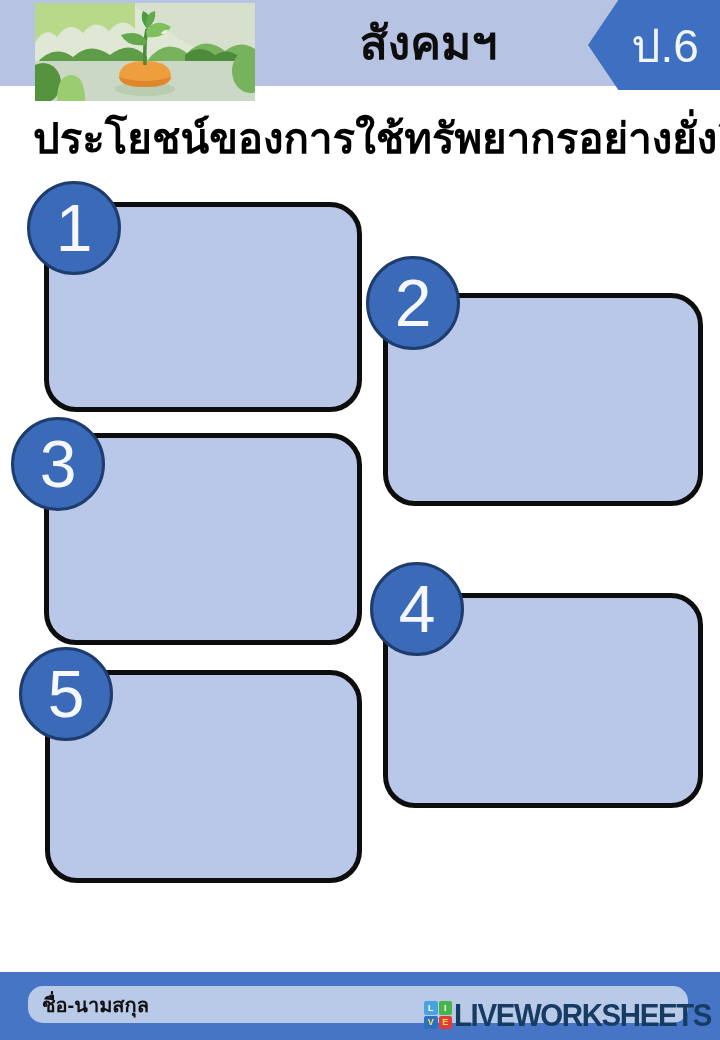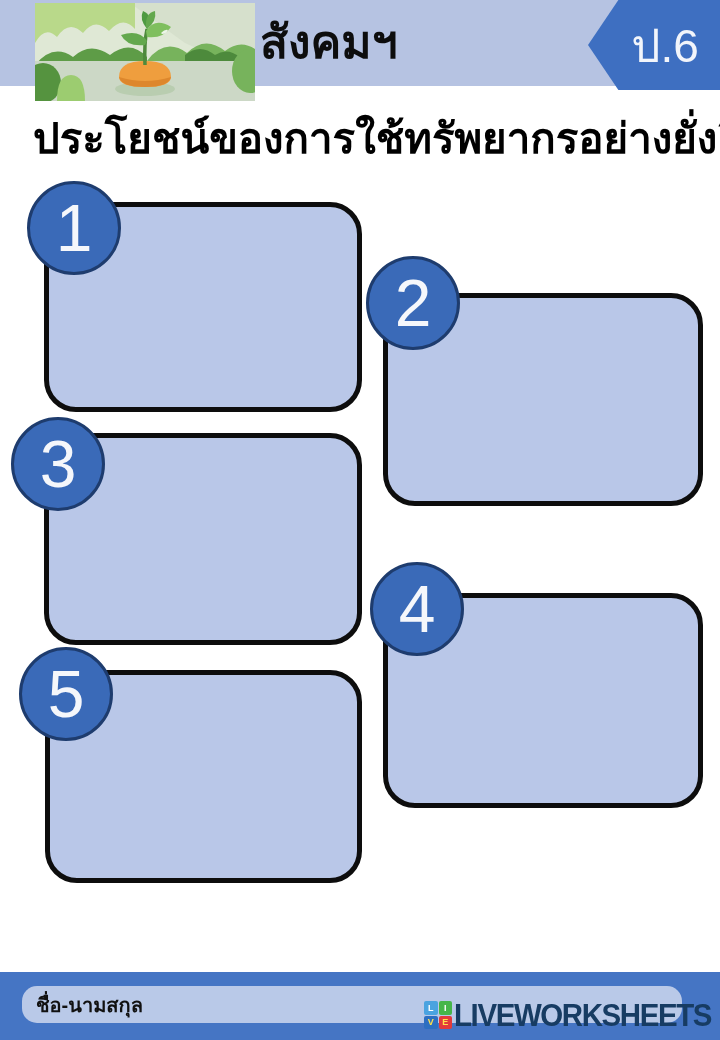--- a/index.html
+++ b/index.html
@@ -4,22 +4,22 @@
 <style>
   html,body{margin:0;padding:0;background:#ffffff;}
   .page{
     position:relative;width:720px;height:1040px;background:#ffffff;
     font-family:"Liberation Sans",sans-serif;overflow:hidden;
   }
   
   .header-bar{position:absolute;left:0;top:0;width:720px;height:86px;background:#b6c3e2;}
   .header-illustration{position:absolute;left:35px;top:3px;width:220px;height:98px;}
   .subject-title{
-    position:absolute;left:260px;top:10px;width:305px;height:66px;
-    text-align:left;font-size:46px;font-weight:bold;color:#0d0d0d;line-height:66px;font-family:Liberation Serif, serif;
+    position:absolute;left:276px;top:10px;width:305px;height:66px;
+    text-align:center;font-size:46px;font-weight:bold;color:#0d0d0d;line-height:66px;
   }
   .grade-badge{
     position:absolute;left:588px;top:0;width:132px;height:90px;background:#3e6fc1;
     clip-path:polygon(23% 0,100% 0,100% 100%,23% 100%,0 50%);
     display:flex;align-items:center;justify-content:center;
     color:#f2f5fb;font-size:46px;padding-left:22px;box-sizing:border-box;
   }
   
   .worksheet-title{
     position:absolute;left:33px;top:113px;width:680px;
@@ -42,21 +42,21 @@
     color:#f5f7fb;font-size:66px;font-weight:400;line-height:1;
   }
   .circ-1{left:27px;top:181px;}
   .circ-2{left:366px;top:256px;}
   .circ-3{left:11px;top:417px;}
   .circ-4{left:370px;top:562px;}
   .circ-5{left:19px;top:647px;}
   
   .footer-bar{position:absolute;left:0;top:972px;width:720px;height:68px;background:#4575c4;}
   .name-field{
-    position:absolute;left:22px;top:986px;width:660px;height:37px;
+    position:absolute;left:28px;top:986px;width:660px;height:37px;
     background:#b9c9e8;border-radius:15px;box-sizing:border-box;
     display:flex;align-items:center;padding:0 14px;
   }
   .name-field-label{font-size:20px;font-weight:bold;color:#111111;}
   .lw-logo{position:absolute;left:424px;top:999px;height:32px;display:flex;align-items:center;}
   .lw-blocks{
     width:28px;height:28px;display:grid;flex:none;
     grid-template-columns:1fr 1fr;grid-template-rows:1fr 1fr;gap:1px;
   }
   .lw-block{

